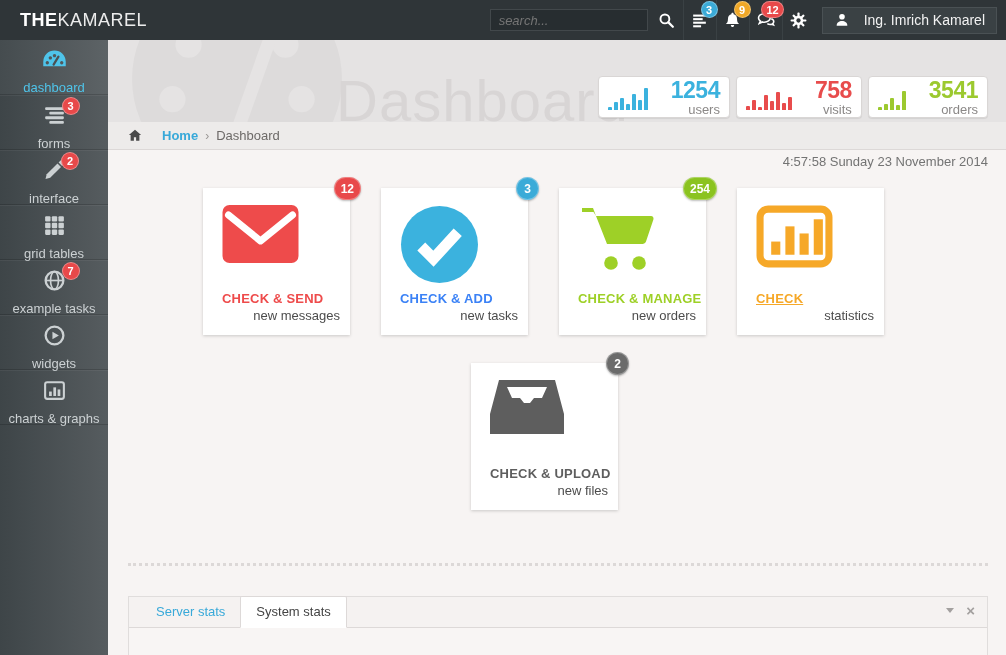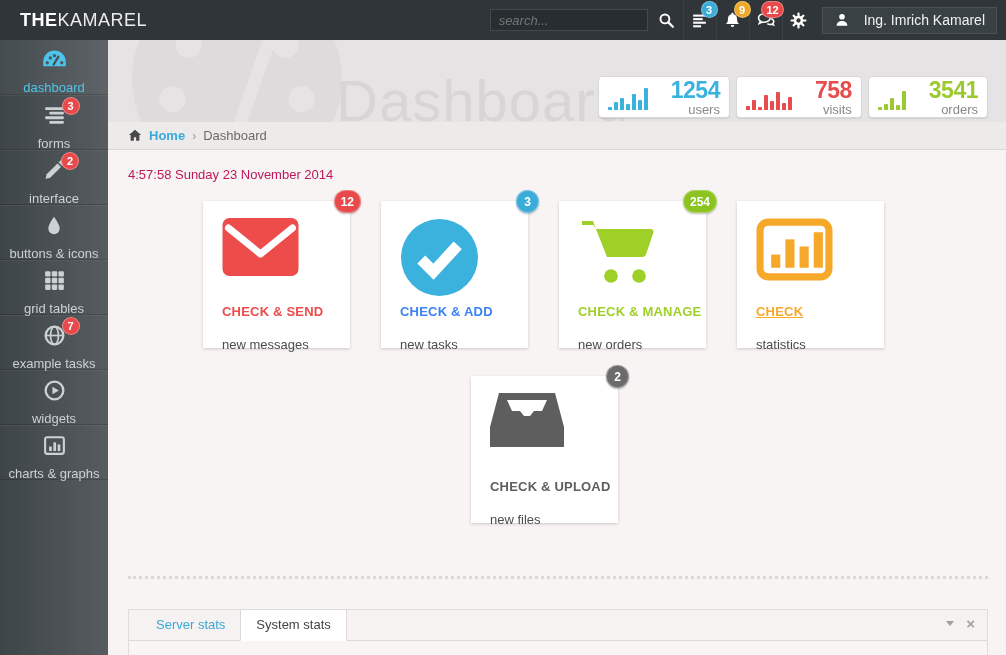--- a/index.html
+++ b/index.html
@@ -32,34 +32,34 @@
   .wm-gauge { position:absolute; left:18px; top:-72px; }
   .wm-text { position:absolute; left:228px; bottom:-12px; font-size:58px; font-weight:normal; color:#d8d5d5; letter-spacing:1px; }
   .stats { position:absolute; right:18px; top:36px; display:flex; gap:6px; }
   .stat-box { background:#fff; border:1px solid #d9d6d5; border-radius:4px; box-shadow:0 1px 1px rgba(0,0,0,.08); height:42px; display:flex; align-items:center; padding:5px 9px 5px 9px; gap:23px; cursor:pointer; }
   .stat-bars { display:flex; align-items:flex-end; gap:2px; height:26px; }
   .stat-right { text-align:right; line-height:1; }
   .stat-value { font-size:23px; font-weight:bold; letter-spacing:-.5px; }
   .stat-label { font-size:13px; color:#8b8887; margin-top:1px; }
 
   .breadcrumb { height:28px; background:#edebea; border-bottom:1px solid #dcd8d7; display:flex; align-items:center; padding:0 20px; font-size:13px; gap:7px; }
-  .bc-home { color:#38a9d9; font-weight:bold; display:flex; gap:7px; align-items:center; cursor:pointer; }
+  .bc-home { color:#38a9d9; font-weight:bold; display:flex; gap:20px; align-items:center; cursor:pointer; }
   .bc-home svg { fill:#4a4a4a; }
   .bc-sep { color:#9a9795; font-size:12px; }
   .bc-current { color:#6d6a68; }
 
   .content { padding:0 18px 0 20px; }
-  .date-row { text-align:left; color:#be185d; font-size:13px; margin-top:17px; height:15px; }
+  .date-row { text-align:right; color:#737373; font-size:13px; margin-top:4px; height:15px; }
 
   .cards-row { display:flex; gap:31px; padding-left:75px; margin-top:19px; }
   .row2 { padding-left:343px; margin-top:28px; }
   .card { width:147px; height:147px; background:#fff; box-shadow:0 1px 3px rgba(0,0,0,.18); position:relative; padding:17px 10px 0 19px; cursor:pointer; flex:none; }
   .card-icon { height:86px; }
   .card-title { font-size:13px; font-weight:bold; letter-spacing:.2px; white-space:nowrap; }
-  .card-sub { font-size:13px; color:#4c4c4c; margin-top:18px; }
+  .card-sub { font-size:13px; color:#4c4c4c; margin-top:2px;text-align:right; }
   .card-badge { position:absolute; top:-11px; right:-11px; height:23px; min-width:23px; border-radius:12px; color:#fff; font-weight:bold; font-size:12px; display:flex; align-items:center; justify-content:center; padding:0 6px; box-shadow:0 1px 2px rgba(0,0,0,.25); border:1px solid rgba(255,255,255,.3); }
 
   .dotted { margin-top:53px; border-top:3px dotted #dcd8d7; height:0; }
 
   .panel { margin-top:30px; border:1px solid #e0dddc; background:#f5f2f1; height:170px; }
   .tab-row { display:flex; align-items:flex-end; padding:0 12px; border-bottom:1px solid #ddd9d8; height:31px; }
   .tab { font-size:13px; padding:7px 15px 8px; cursor:pointer; color:#444; }
   .tab.active { background:#fff; border:1px solid #ddd9d8; border-bottom:1px solid #fff; border-radius:2px 2px 0 0; margin-bottom:-1px; }
   .tab.link { color:#38a9d9; }
   .panel-tools { margin-left:auto; display:flex; align-items:center; gap:12px; padding-bottom:9px; }
@@ -164,28 +164,20 @@
   </div>
   <div class="sb-item">
     <span class="sb-icon">
       <svg width="24" height="25" viewBox="0 0 24 24" fill="currentColor">
           <path d="M3.5 20.5l1.2-4.7L15.5 5l3.5 3.5L8.2 19.3l-4.7 1.2z"></path>
           <path d="M16.6 3.9l2.2-2.2 3.5 3.5-2.2 2.2z"></path>
         </svg>
       <span class="sb-badge" style="background: rgb(232, 73, 74);">2</span>
     </span>
     <div>interface</div>
-  </div>
-  <div class="sb-item">
-    <span class="sb-icon">
-      <svg width="22" height="25" viewBox="0 0 24 24" fill="currentColor">
-          <path d="M12 2.5S5.8 10.8 5.8 15.3a6.2 6.2 0 0 0 12.4 0C18.2 10.8 12 2.5 12 2.5z"></path>
-        </svg>
-    </span>
-    <div>buttons &amp; icons</div>
   </div>
   <div class="sb-item">
     <span class="sb-icon">
       <svg width="25" height="25" viewBox="0 0 24 24" fill="currentColor">
           <rect x="3" y="3" width="5.2" height="5.2" rx="1"></rect>
           <rect x="9.4" y="3" width="5.2" height="5.2" rx="1"></rect>
           <rect x="15.8" y="3" width="5.2" height="5.2" rx="1"></rect>
           <rect x="3" y="9.4" width="5.2" height="5.2" rx="1"></rect>
           <rect x="9.4" y="9.4" width="5.2" height="5.2" rx="1"></rect>
           <rect x="15.8" y="9.4" width="5.2" height="5.2" rx="1"></rect>

